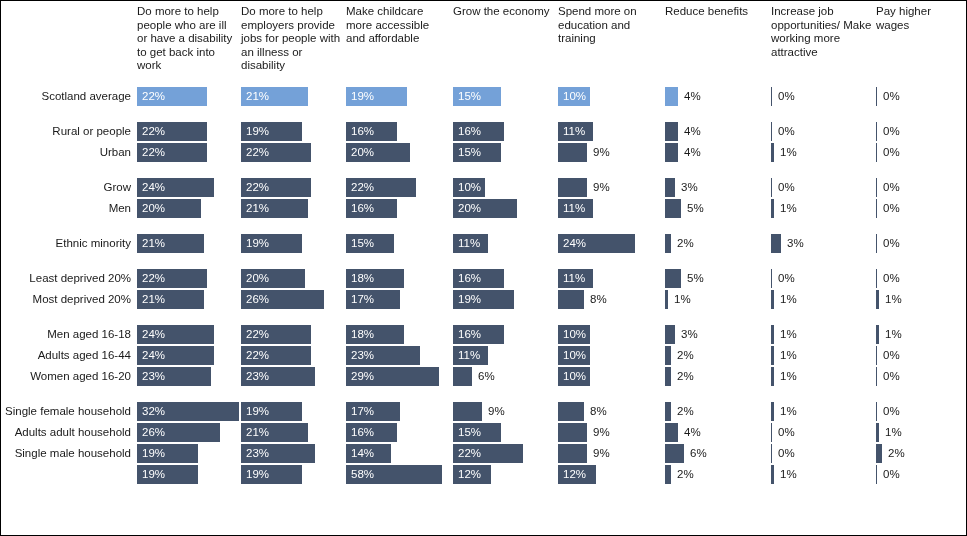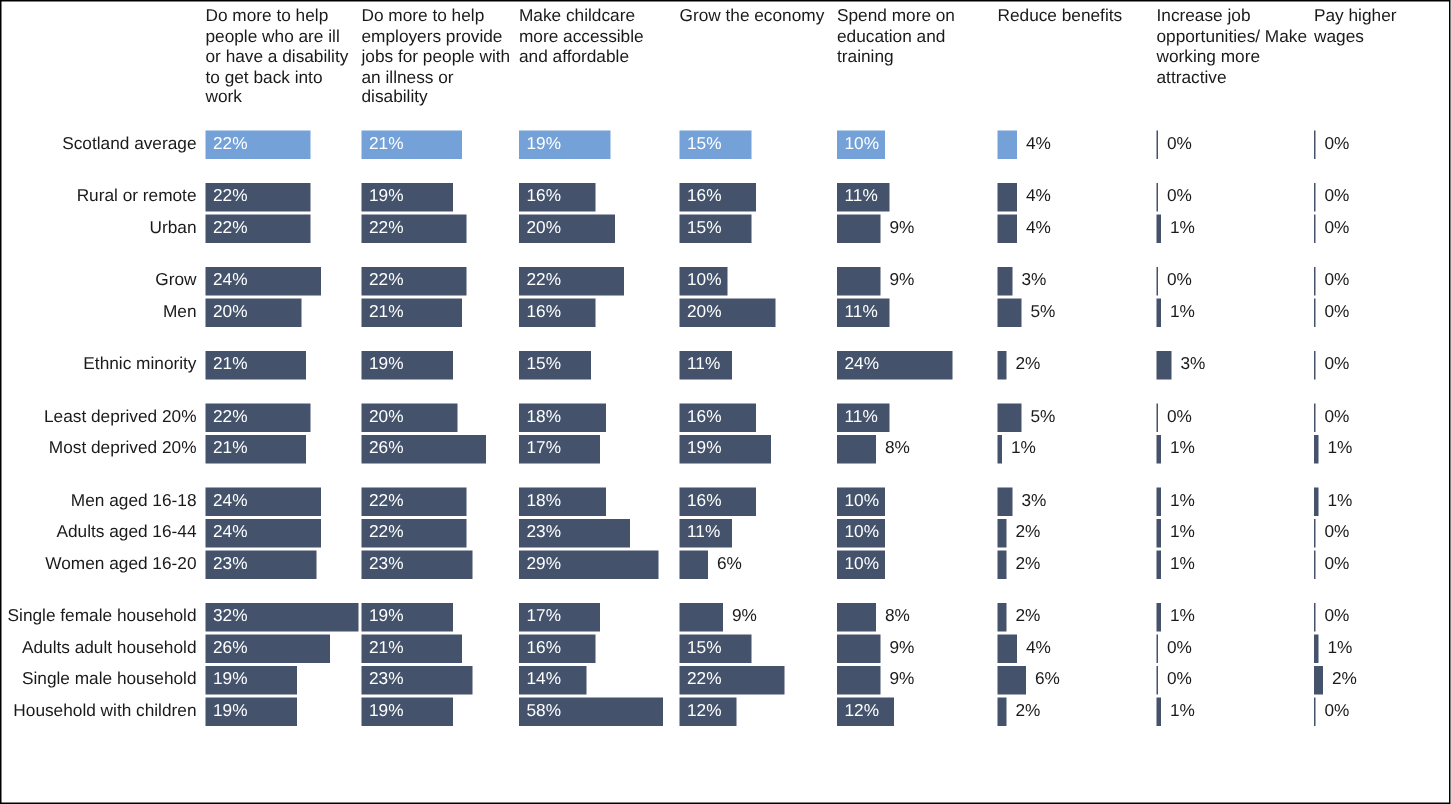--- a/index.html
+++ b/index.html
@@ -124,21 +124,21 @@
         <div class="cell" style="left: 770px; width: 101px;">
           <div class="bar zero hl" style="width: 1px;"></div>
           <div class="val outside" style="left: 7px;">0%</div>
         </div>
         <div class="cell" style="left: 875px; width: 88px;">
           <div class="bar zero hl" style="width: 1px;"></div>
           <div class="val outside" style="left: 7px;">0%</div>
         </div>
       </div>
       <div class="row" style="top: 120px;">
-        <div class="row-label">Rural or remote</div>
+        <div class="row-label">Rural or people</div>
         <div class="cell" style="left: 136px; width: 100px;">
           <div class="bar" style="width: 70px;"></div>
           <div class="val inside">22%</div>
         </div>
         <div class="cell" style="left: 240px; width: 101px;">
           <div class="bar" style="width: 61px;"></div>
           <div class="val inside">19%</div>
         </div>
         <div class="cell" style="left: 345px; width: 103px;">
           <div class="bar" style="width: 51px;"></div>
@@ -579,21 +579,20 @@
         <div class="cell" style="left: 770px; width: 101px;">
           <div class="bar zero" style="width: 1px;"></div>
           <div class="val outside" style="left: 7px;">0%</div>
         </div>
         <div class="cell" style="left: 875px; width: 88px;">
           <div class="bar" style="width: 6px;"></div>
           <div class="val outside" style="left: 12px;">2%</div>
         </div>
       </div>
       <div class="row" style="top: 463px;">
-        <div class="row-label">Household with children</div>
         <div class="cell" style="left: 136px; width: 100px;">
           <div class="bar" style="width: 61px;"></div>
           <div class="val inside">19%</div>
         </div>
         <div class="cell" style="left: 240px; width: 101px;">
           <div class="bar" style="width: 61px;"></div>
           <div class="val inside">19%</div>
         </div>
         <div class="cell" style="left: 345px; width: 103px;">
           <div class="bar" style="width: 96px;"></div>

